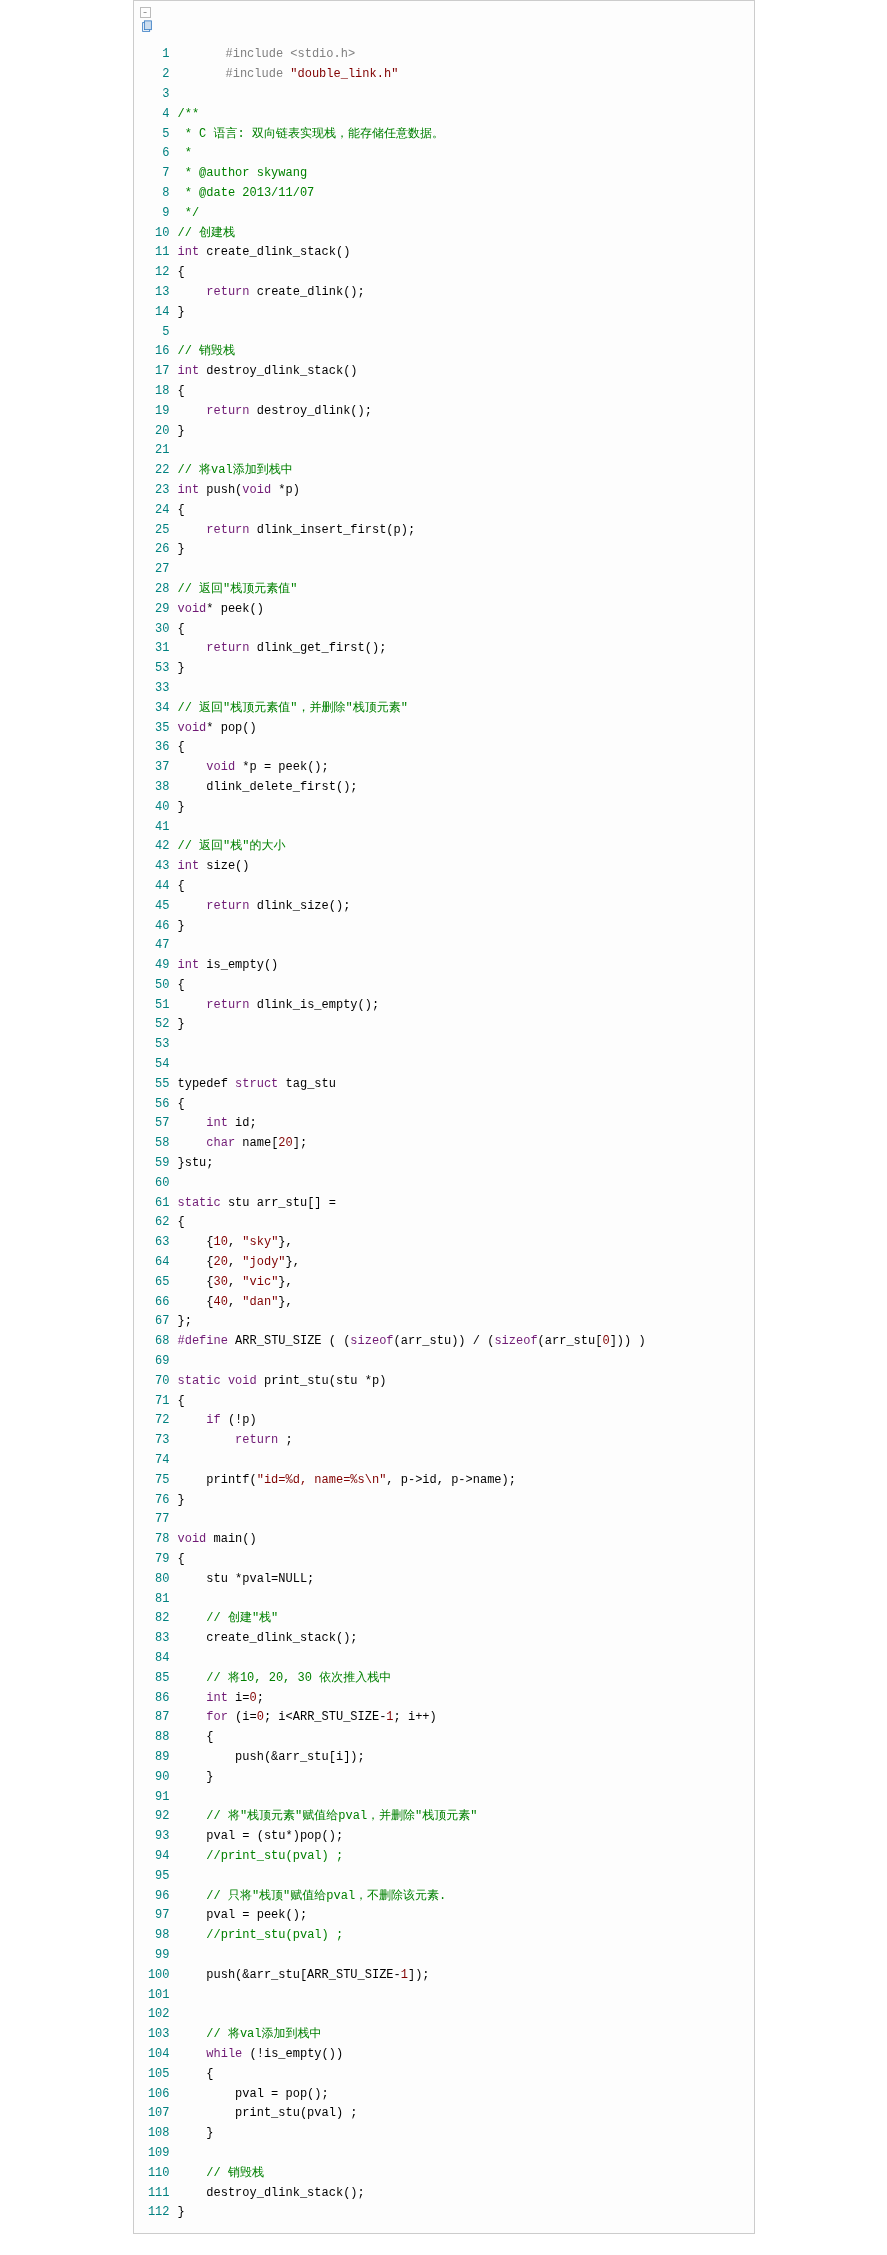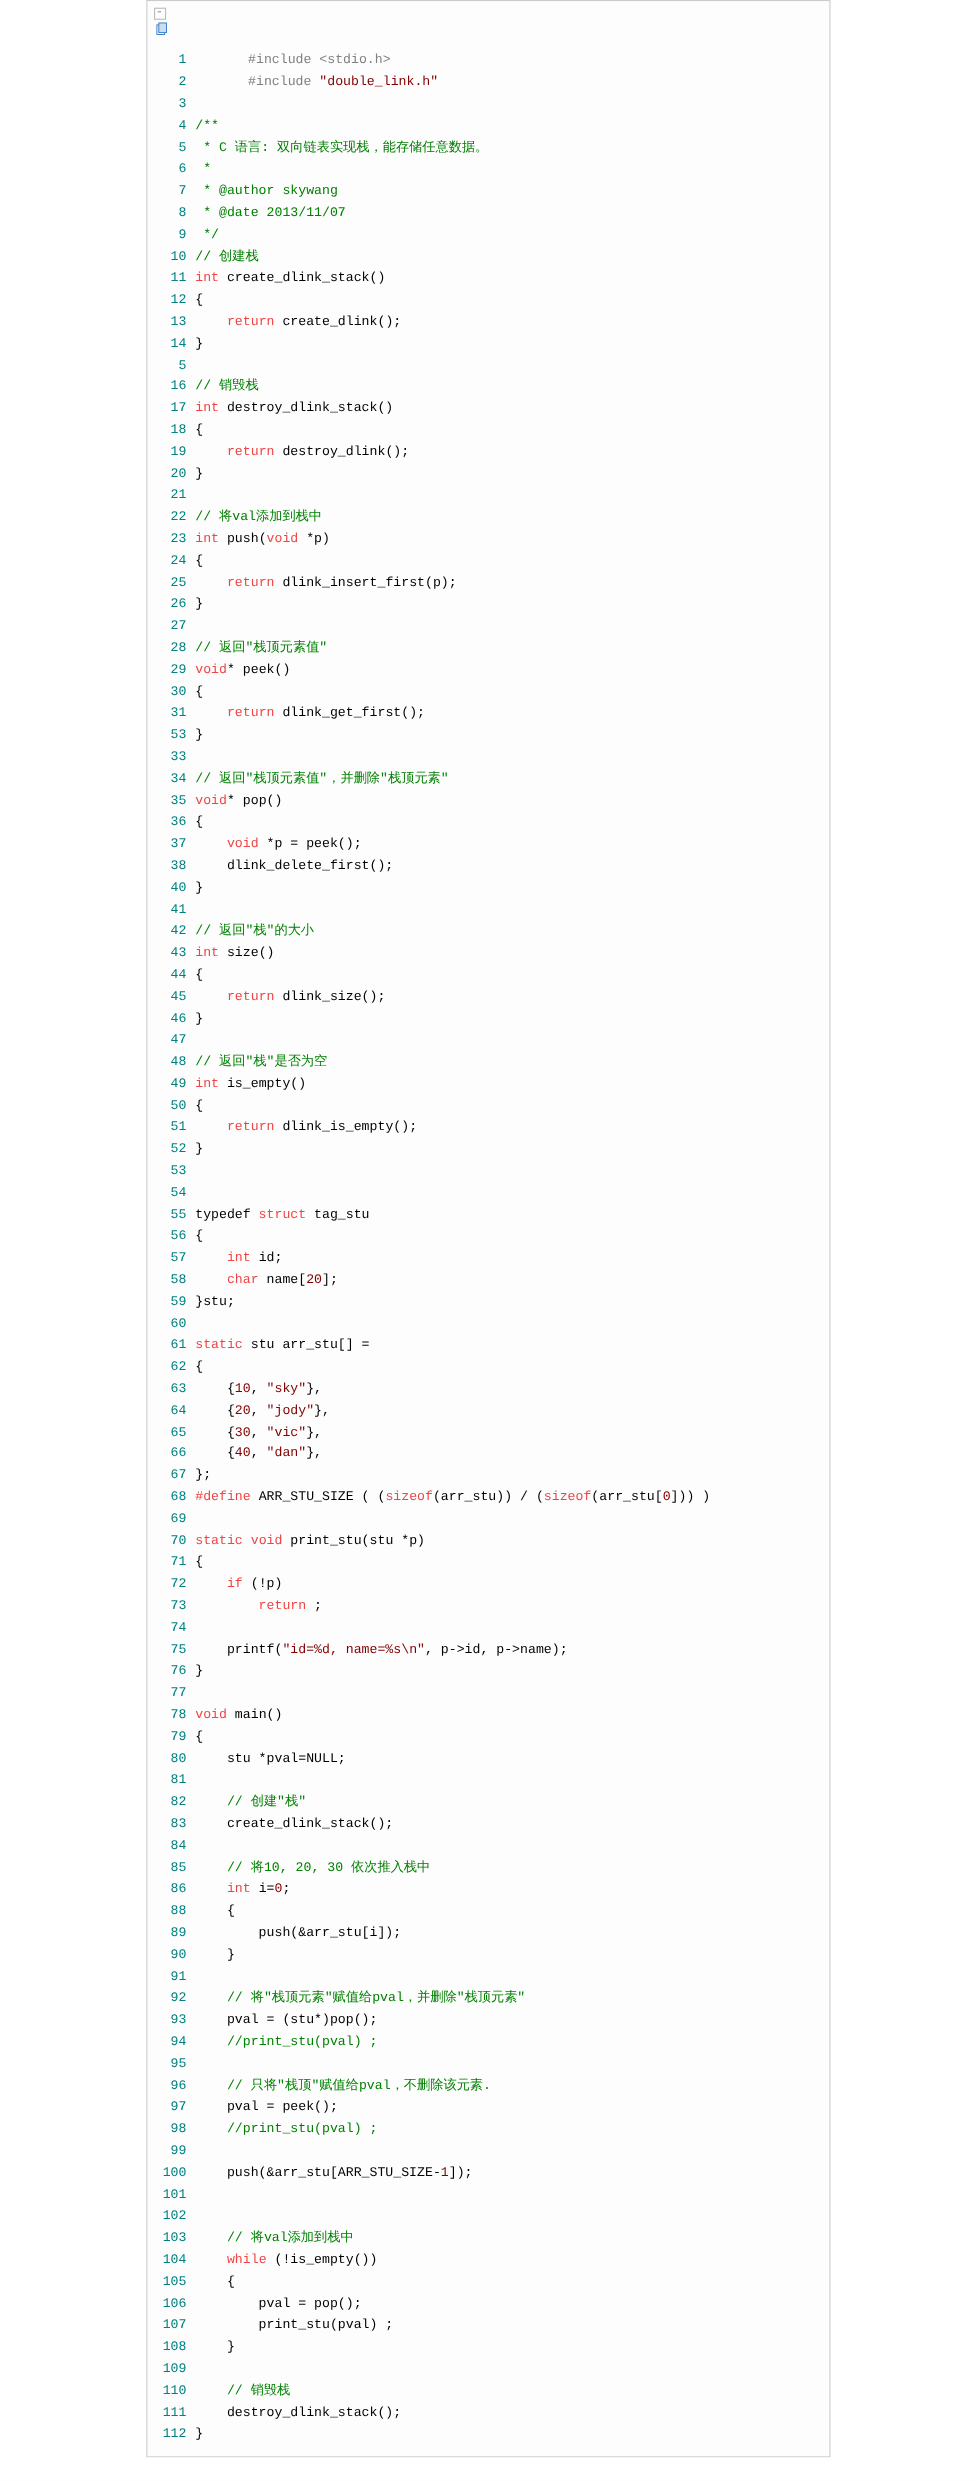--- a/index.html
+++ b/index.html
@@ -34,21 +34,21 @@
     width: 30px;
     text-align: right;
     color: #008080;
     flex-shrink: 0;
     padding-right: 8px;
     user-select: none;
   }
   .code {
     color: #000;
   }
-  .kw { color: #ef4444; }       
+  .kw { color: #701a75; }       
   .pp { color: #808080; margin-left: 48px; }       
   .str { color: #800000; }      
   .cmt { color: #008000; }      
   .num { color: #800000; }
 </style>
 </head>
 <body>
 
 <div class="code-container">
 
@@ -102,21 +102,20 @@
       <div class="line"><span class="ln">37</span><span class="code">    <span class="kw">void</span> *p = peek();</span></div>
       <div class="line"><span class="ln">38</span><span class="code">    dlink_delete_first();</span></div>
       <div class="line"><span class="ln">40</span><span class="code">}</span></div>
       <div class="line"><span class="ln">41</span><span class="code"></span></div>
       <div class="line"><span class="ln">42</span><span class="code"><span class="cmt">// 返回"栈"的大小</span></span></div>
       <div class="line"><span class="ln">43</span><span class="code"><span class="kw">int</span> size()</span></div>
       <div class="line"><span class="ln">44</span><span class="code">{</span></div>
       <div class="line"><span class="ln">45</span><span class="code">    <span class="kw">return</span> dlink_size();</span></div>
       <div class="line"><span class="ln">46</span><span class="code">}</span></div>
       <div class="line"><span class="ln">47</span><span class="code"></span></div>
-      <div class="line"><span class="ln">48</span><span class="code"><span class="cmt">// 返回"栈"是否为空</span></span></div>
       <div class="line"><span class="ln">49</span><span class="code"><span class="kw">int</span> is_empty()</span></div>
       <div class="line"><span class="ln">50</span><span class="code">{</span></div>
       <div class="line"><span class="ln">51</span><span class="code">    <span class="kw">return</span> dlink_is_empty();</span></div>
       <div class="line"><span class="ln">52</span><span class="code">}</span></div>
       <div class="line"><span class="ln">53</span><span class="code"></span></div>
       <div class="line"><span class="ln">54</span><span class="code"></span></div>
       <div class="line"><span class="ln">55</span><span class="code">typedef <span class="kw">struct</span> tag_stu</span></div>
       <div class="line"><span class="ln">56</span><span class="code">{</span></div>
       <div class="line"><span class="ln">57</span><span class="code">    <span class="kw">int</span> id;</span></div>
       <div class="line"><span class="ln">58</span><span class="code">    <span class="kw">char</span> name[<span class="num">20</span>];</span></div>
@@ -141,20 +140,21 @@
       <div class="line"><span class="ln">77</span><span class="code"></span></div>
       <div class="line"><span class="ln">78</span><span class="code"><span class="kw">void</span> main()</span></div>
       <div class="line"><span class="ln">79</span><span class="code">{</span></div>
       <div class="line"><span class="ln">80</span><span class="code">    stu *pval=NULL;</span></div>
       <div class="line"><span class="ln">81</span><span class="code"></span></div>
       <div class="line"><span class="ln">82</span><span class="code">    <span class="cmt">// 创建"栈"</span></span></div>
       <div class="line"><span class="ln">83</span><span class="code">    create_dlink_stack();</span></div>
       <div class="line"><span class="ln">84</span><span class="code"></span></div>
       <div class="line"><span class="ln">85</span><span class="code">    <span class="cmt">// 将10, 20, 30 依次推入栈中</span></span></div>
       <div class="line"><span class="ln">86</span><span class="code">    <span class="kw">int</span> i=<span class="num">0</span>;</span></div>
+      <div class="line"><span class="ln">87</span><span class="code">    <span class="kw">for</span> (i=<span class="num">0</span>; i&lt;ARR_STU_SIZE-<span class="num">1</span>; i++)</span></div>
       <div class="line"><span class="ln">88</span><span class="code">    {</span></div>
       <div class="line"><span class="ln">89</span><span class="code">        push(&amp;arr_stu[i]);</span></div>
       <div class="line"><span class="ln">90</span><span class="code">    }</span></div>
       <div class="line"><span class="ln">91</span><span class="code"></span></div>
       <div class="line"><span class="ln">92</span><span class="code">    <span class="cmt">// 将"栈顶元素"赋值给pval，并删除"栈顶元素"</span></span></div>
       <div class="line"><span class="ln">93</span><span class="code">    pval = (stu*)pop();</span></div>
       <div class="line"><span class="ln">94</span><span class="code">    <span class="cmt">//print_stu(pval) ;</span></span></div>
       <div class="line"><span class="ln">95</span><span class="code"></span></div>
       <div class="line"><span class="ln">96</span><span class="code">    <span class="cmt">// 只将"栈顶"赋值给pval，不删除该元素.</span></span></div>
       <div class="line"><span class="ln">97</span><span class="code">    pval = peek();</span></div>

